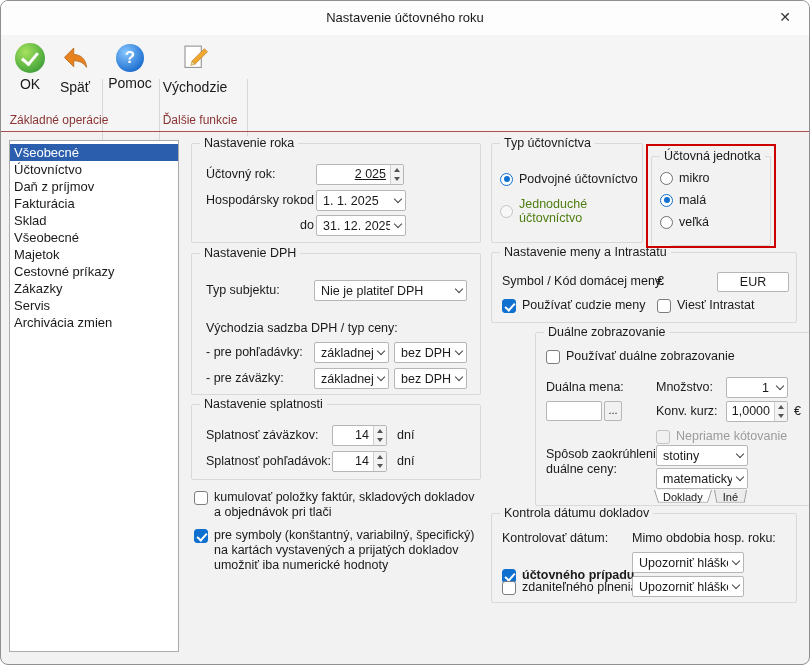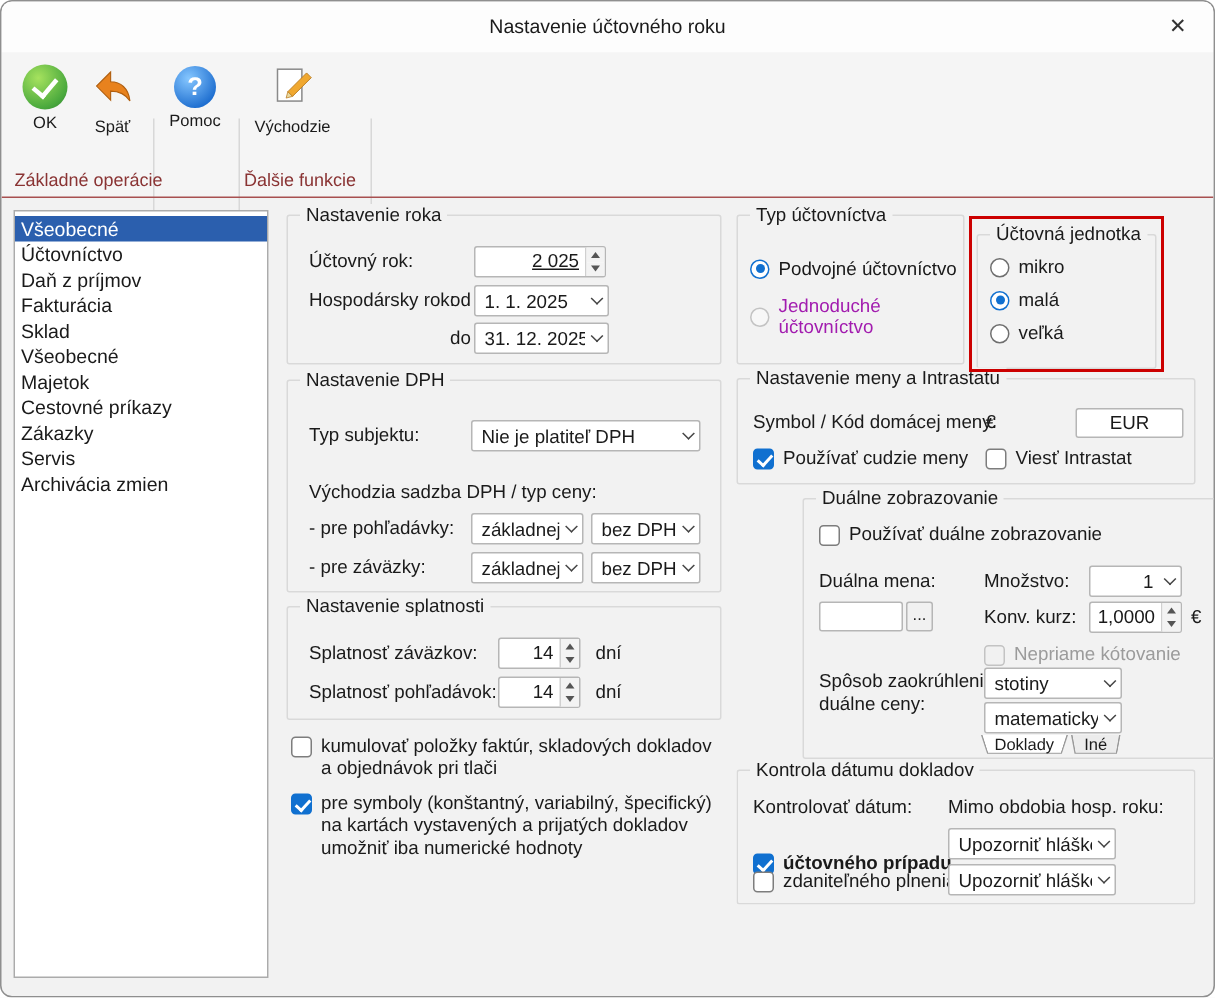--- a/index.html
+++ b/index.html
@@ -9,21 +9,21 @@
          border:1px solid #8f8f8f; border-radius:8px; overflow:hidden; }
 
   
   .titlebar { position:absolute; left:0; top:0; right:0; height:34px; background:#fdfdfd; }
   .title { position:absolute; left:0; right:0; top:9px; text-align:center; font-size:13px; }
   .close { position:absolute; right:18px; top:8px; font-size:14px; color:#333; cursor:pointer; }
 
   
   .toolbar { position:absolute; left:0; top:34px; right:0; height:97px; background:#f5f5f5; }
   .tool-btn { position:absolute; top:8px; display:flex; flex-direction:column; align-items:center; gap:3px; }
-  .tool-label { font-size:11px; white-space:nowrap; }
+  .tool-label { font-size:14px; white-space:nowrap; }
   .icon-ok { width:30px; height:30px; border-radius:50%;
              background:radial-gradient(circle at 35% 30%, #a6e25e, #4aa93d 70%, #2e7d32);
              display:flex; align-items:center; justify-content:center; }
   .icon-ok::after { content:""; width:7px; height:13px; border-right:3px solid #fff;
              border-bottom:3px solid #fff; transform:rotate(40deg); margin-top:-3px; }
   .icon-help { width:28px; height:28px; border-radius:50%; margin-top:1px;
              background:radial-gradient(circle at 35% 30%, #86c7ff, #1f6fd0 75%);
              color:#fff; font-weight:bold; font-size:17px;
              display:flex; align-items:center; justify-content:center; }
   .vdiv { position:absolute; top:44px; height:64px; width:1px; background:#d8d8d8; }
@@ -74,21 +74,21 @@
   .cbbox.disabled { background:#f1f1f1; border-color:#c3c3c3; }
   .cblbl { line-height:15px; }
   .cblbl.dim { color:#9b9b9b; }
 
   .radio-row { position:absolute; display:flex; gap:6px; align-items:center; }
   .rb { width:13px; height:13px; border:1px solid #6f6f6f; border-radius:50%; background:#fff;
         position:relative; flex:0 0 auto; }
   .rb.sel { border-color:#1070d0; }
   .rb.sel::after { content:""; position:absolute; inset:2.5px; border-radius:50%; background:#1070d0; }
   .rb.disabled { border-color:#c3c3c3; background:#f7f7f7; }
-  .rlbl.dim { color:#a21caf; }
+  .rlbl.dim { color:#4d7c0f; }
 
   
   .mtabs { position:absolute; display:flex; gap:2px; }
   .mtab { position:relative; padding:0 9px; height:15px; line-height:14px; font-size:11px; z-index:0; }
   .mtab::before { content:""; position:absolute; inset:0; border:1px solid #9a9a9a; border-top:none;
         background:#ececec; transform:perspective(22px) rotateX(-14deg); transform-origin:top center; z-index:-1; }
   .mtab.active::before { background:#ffffff; }
 
   
   .annotation { position:absolute; border:2px solid #cc0000; pointer-events:none; z-index:5; }

